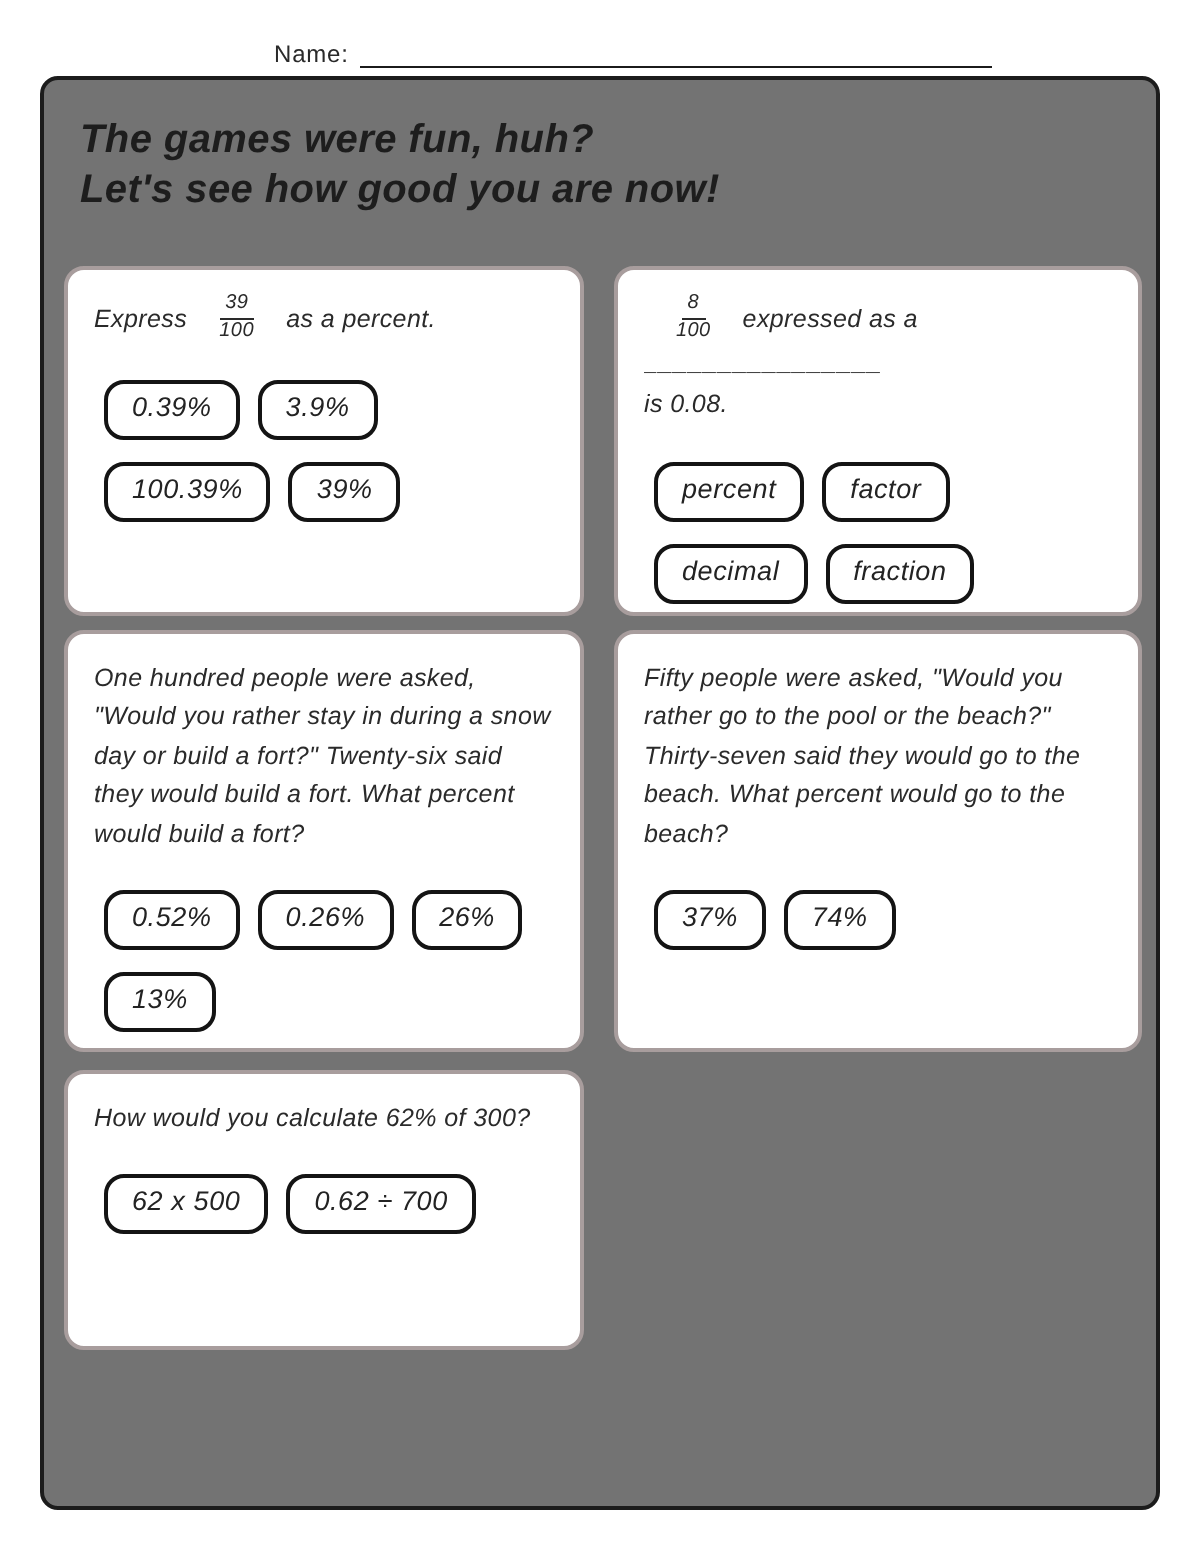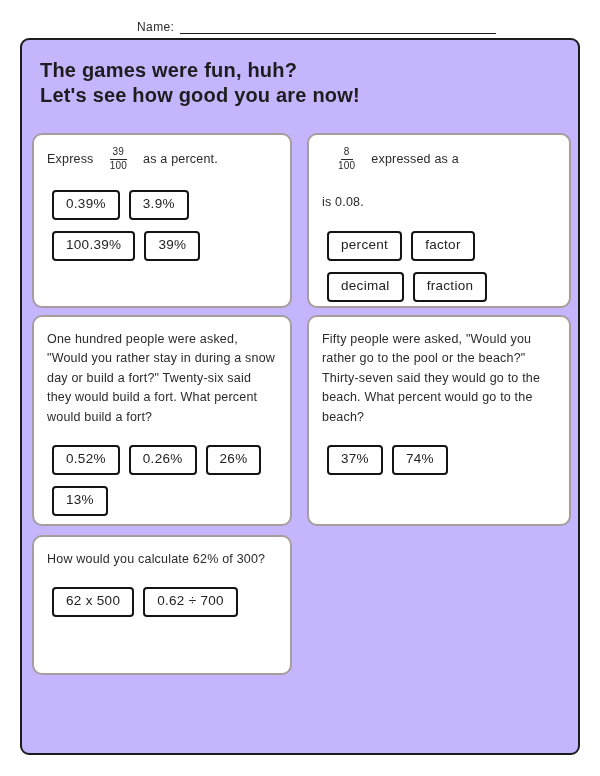--- a/index.html
+++ b/index.html
@@ -18,21 +18,22 @@
   }
   .name-line {
     display: inline-block; width: 316px; height: 14px;
     border-bottom: 1.5px solid #1b1b1b; margin-left: 6px;
   }
   
   .sheet {
     position: absolute; left: 20px; top: 38px;
     width: 560px; height: 717px;
     border: 2.5px solid #1c1c1c; border-radius: 9px;
-    background: #c4b5fd;
+    background: #737373;
+    font-style: italic;
   }
   .title {
     position: absolute; left: 18px; top: 18px;
     font-size: 20px; font-weight: bold; line-height: 1.25;
     letter-spacing: 0.2px; color: #1d1d1d;
   }
   
   .qbox {
     position: absolute;
     border: 2px solid #a89d9d; border-radius: 10px;
@@ -61,21 +62,21 @@
     letter-spacing: 0.5px;
   }
   
   .options {
     display: flex; flex-wrap: wrap;
     gap: 11px 9px;
     margin: 18px 0 0 5px;
   }
   .pill {
     display: inline-block;
-    border: 2.5px solid #141414; border-radius: 4px;
+    border: 2.5px solid #141414; border-radius: 10px;
     padding: 2px 12px 3px;
     font-size: 13.5px; letter-spacing: 0.3px; color: #232323;
     background: #ffffff; white-space: nowrap;
   }
 </style>
 </head>
 <body>
 
 <div class="name-row">
   <span>Name:</span>

